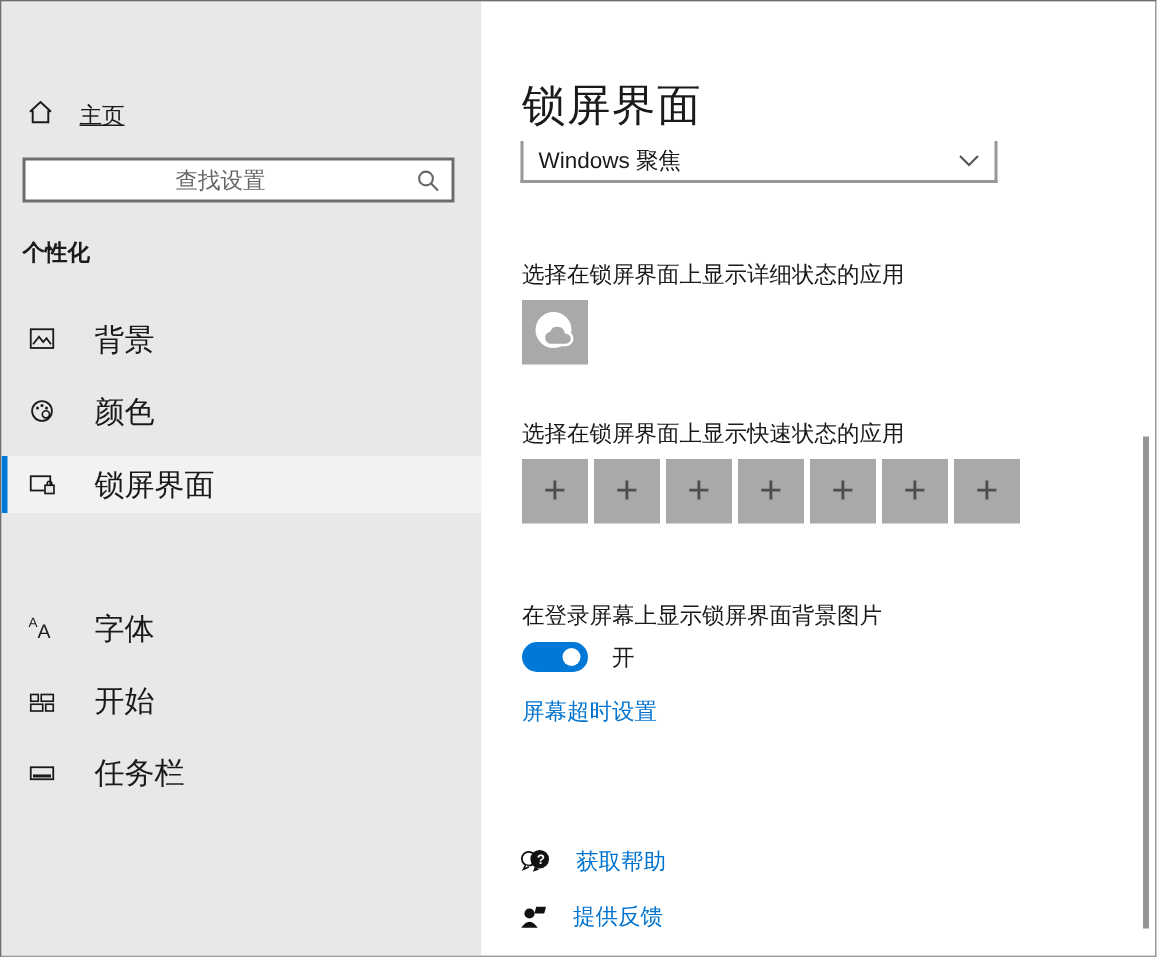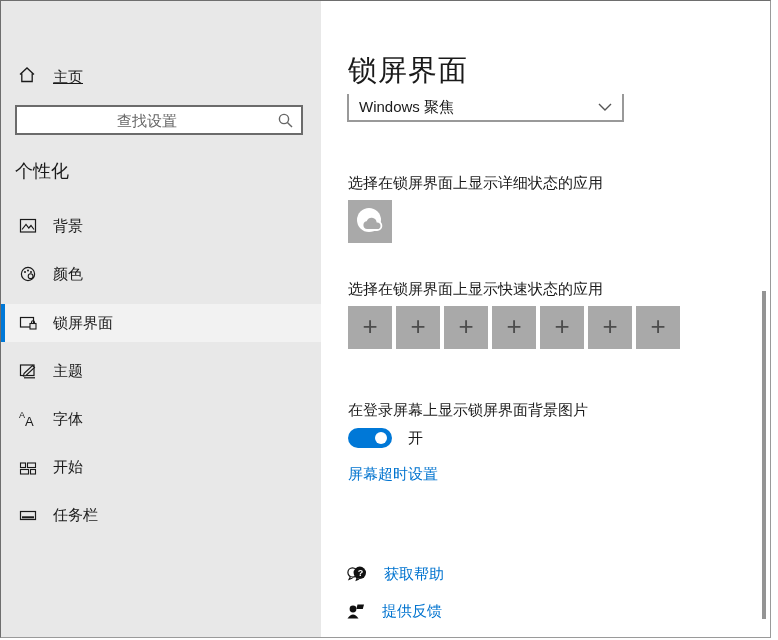--- a/index.html
+++ b/index.html
@@ -9,36 +9,36 @@
   
   .sidebar { position:absolute; left:0; top:0; width:320px; height:100%; background:#e8e8e8; }
   .app-title { position:absolute; left:14px; top:9px; font-size:13px; }
   .home-row { position:absolute; left:0; top:58px; width:100%; height:36px; display:flex; align-items:center; cursor:pointer;text-decoration:underline; }
   .home-row .nav-ic { margin-left:16px; }
   .home-row .nav-lbl { margin-left:16px; font-size:15px; }
   .search-box { position:absolute; left:14px; top:104px; width:288px; height:30px; background:#fff; border:2px solid #6b6b6b; display:flex; align-items:center; }
   .search-box input { flex:1; border:none; outline:none; font-size:15px; padding:0 8px; color:#333; background:transparent; font-family:inherit;text-align:center; }
   .search-box input::placeholder { color:#666; opacity:1; }
   .search-box .mag { margin-right:7px; display:flex; }
-  .section-title { position:absolute; left:14px; top:158px; font-size:18px; font-weight:normal; }
+  .section-title { position:absolute; left:14px; top:158px; font-size:15px; font-weight:bold; }
   .nav-item { position:absolute; left:0; width:100%; height:38px; display:flex; align-items:center; cursor:pointer; }
   .nav-item .accent { position:absolute; left:0; top:0; width:4px; height:100%; background:transparent; }
   .nav-item.sel { background:#f2f2f2; }
   .nav-item.sel .accent { background:#0078d7; }
   .nav-item .nav-ic { margin-left:16px; width:22px; display:flex; justify-content:center; }
-  .nav-item .nav-lbl { margin-left:14px; font-size:15px; }
+  .nav-item .nav-lbl { margin-left:24px; font-size:20px; }
 
   
   .win-controls { position:absolute; right:0; top:0; height:32px; display:flex; }
   .cbtn { width:52px; height:32px; display:flex; align-items:center; justify-content:center; cursor:pointer; }
 
   
   .main { position:absolute; left:320px; top:0; right:0; bottom:0; background:#fff; }
   .page-title { position:absolute; left:27px; top:50px; font-size:29px; font-weight:400; letter-spacing:1px; }
-  .dropdown { position:absolute; left:26px; top:93px; width:277px; height:28px; background:#fff; border:2px solid #999; border-top:none; display:flex; align-items:center; cursor:pointer; }
+  .dropdown { position:absolute; left:26px; top:93px; width:318px; height:28px; background:#fff; border:2px solid #999; border-top:none; display:flex; align-items:center; cursor:pointer; }
   .dropdown .dd-val { flex:1; font-size:15px; padding-left:10px; }
   .dropdown .dd-chev { margin-right:10px; display:flex; }
   .fld-label { position:absolute; left:27px; font-size:15px; }
   .lbl-detailed { top:173px; }
   .tile { width:44px; height:43px; background:#a9a9a9; display:flex; align-items:center; justify-content:center; cursor:pointer; }
   .weather-tile { position:absolute; left:27px; top:199px; }
   .lbl-quick { top:279px; }
   .tile-row { position:absolute; left:27px; top:305px; display:flex; gap:4px; }
   .tile .plus { font-size:26px; font-weight:300; color:#4d4d4d; line-height:1; margin-top:-3px; }
   .lbl-login { top:400px; }
@@ -132,31 +132,20 @@
       <span class="nav-ic">
         <svg width="20" height="20">
             <rect x="2.5" y="4.5" width="13" height="9.5" fill="none" stroke="#1a1a1a" stroke-width="1.2"></rect>
             <rect x="12" y="10.5" width="6" height="5.5" fill="#e8e8e8" stroke="#1a1a1a" stroke-width="1.1"></rect>
             <path d="M13.5 10.5 v-1.2 a1.5 1.5 0 0 1 3 0 v1.2" fill="none" stroke="#1a1a1a" stroke-width="1.1"></path>
           </svg>
       </span>
       <span class="nav-lbl">锁屏界面</span>
     </div>
 
-    <div class="nav-item" style="top:351px">
-      <span class="accent"></span>
-      <span class="nav-ic">
-        <svg width="20" height="20">
-            <rect x="2.5" y="4" width="13.5" height="10.5" fill="none" stroke="#1a1a1a" stroke-width="1.2"></rect>
-            <path d="M6 12.5 L14.5 4.5 L16.5 6.5 L8 14.5 L5.5 15 Z" fill="#e8e8e8" stroke="#1a1a1a" stroke-width="1.1"></path>
-            <line x1="6" y1="16.8" x2="17" y2="16.8" stroke="#1a1a1a" stroke-width="1.2"></line>
-          </svg>
-      </span>
-      <span class="nav-lbl">主题</span>
-    </div>
 
     <div class="nav-item" style="top:399px">
       <span class="accent"></span>
       <span class="nav-ic">
         <svg width="20" height="20">
             <text x="1" y="9" font-size="9" fill="#1a1a1a" font-family="inherit">A</text>
             <text x="7" y="16.5" font-size="13" fill="#1a1a1a" font-family="inherit">A</text>
           </svg>
       </span>
       <span class="nav-lbl">字体</span>

